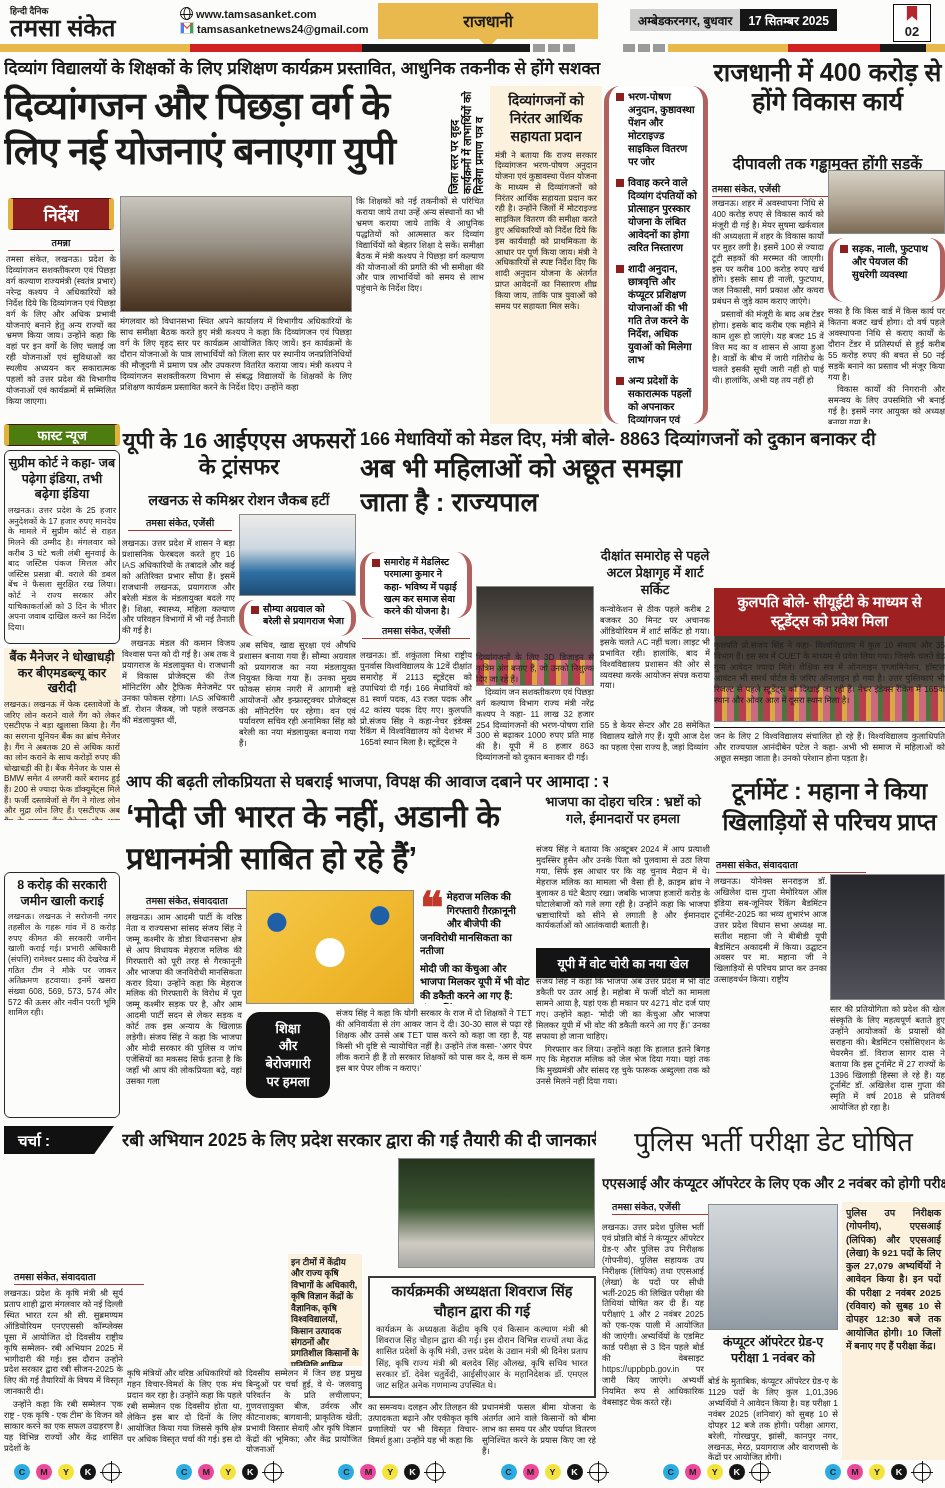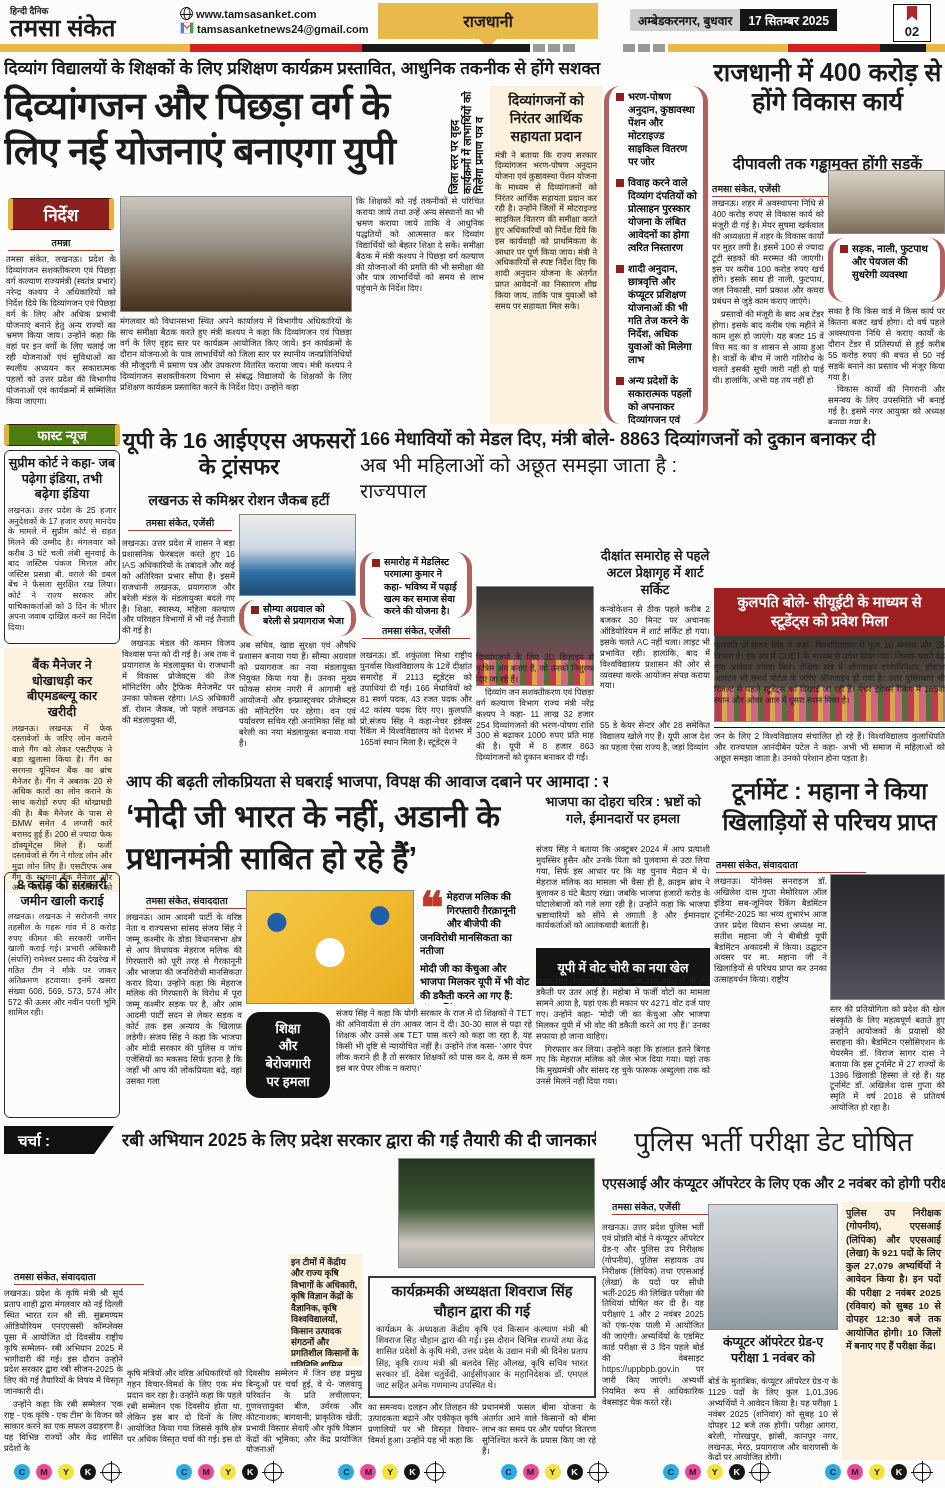--- a/index.html
+++ b/index.html
@@ -51,21 +51,21 @@
   .cbar span{height:8px;display:block}
   .badge{display:flex;align-items:center;justify-content:center;color:#fff;font-weight:700;background:#8e1f1f;
       border-left:5px solid #e3b23c;border-right:5px solid #e3b23c;border-top:1px solid #4d0f0f;border-bottom:1px solid #4d0f0f;border-radius:3px}
   .box-border{border:1.5px solid #2a2a2a;border-radius:6px}
   .hrule{border-top:1.5px solid #111}
   .quote-mark{color:#c0392b;font-size:44px;line-height:.8;font-family:"DejaVu Serif",serif;font-weight:700}
   .quote-text{font-weight:700;font-size:10px;line-height:1.35;color:#101010;text-align:left}
   .h-lead{font-size:38px;line-height:1.18;font-weight:700;letter-spacing:-1px}
   .h-dev{font-size:25px;line-height:1.15;font-weight:700}
   .h-ias{font-size:22px;line-height:1.2;font-weight:700}
-  .h-conv{font-size:20px;line-height:1.3;font-weight:400}
+  .h-conv{font-size:26px;line-height:1.3;font-weight:700}
   .h-modi{font-size:31px;line-height:1.35;font-weight:700}
   .h-tour{font-size:23px;line-height:1.35;font-weight:700}
   .h-agri{font-size:28px;line-height:1.35;font-weight:700}
   .h-police{font-size:27px;line-height:1.2;font-weight:400}
   .kicker{font-size:17px;font-weight:700}
   .fast-title{font-size:12.5px;font-weight:700;text-align:center;line-height:1.25;margin:2px 0 3px}
   .subbox-title{font-size:14px;font-weight:700;text-align:center;line-height:1.3;margin-bottom:4px}
   .tag-black{background:#111;color:#fff;font-weight:700;display:flex;align-items:center;padding:0 14px;font-size:15px;
       clip-path:polygon(0 0,100% 0,82% 100%,0 100%)}
   .regmark{width:16px;height:16px;border:1.2px solid #111;border-radius:50%;position:relative}
@@ -150,21 +150,21 @@
   <div class="abs clip bodytxt" style="left:828px;top:306px;width:117px;height:118px">
     <p class="noind">सका है कि किस वार्ड में किस कार्य पर कितना बजट खर्च होगा। दो वर्ष पहले अवस्थापना निधि से कराए कार्यों के दौरान टेंडर में प्रतिस्पर्धा से हुई करीब 55 करोड़ रुपए की बचत से 50 नई सड़कें बनाने का प्रस्ताव भी मंजूर किया गया है।</p>
     <p>विकास कार्यों की निगरानी और समन्वय के लिए उपसमिति भी बनाई गई है। इसमें नगर आयुक्त को अध्यक्ष बनाया गया है।</p>
   </div>
 
   <div class="abs badge" style="left:4px;top:424px;width:116px;height:22px;font-size:13px;background:#4d7c0f">फास्ट न्यूज</div>
   <div class="abs clip box-border" style="left:4px;top:450px;width:116px;height:194px;padding:3px">
     <div class="fast-title">सुप्रीम कोर्ट ने कहा- जब पढ़ेगा इंडिया, तभी बढ़ेगा इंडिया</div>
     <div class="bodytxt" style="font-size:8.2px">लखनऊ। उत्तर प्रदेश के 25 हजार अनुदेशकों के 17 हजार रुपए मानदेय के मामले में सुप्रीम कोर्ट से राहत मिलने की उम्मीद है। मंगलवार को करीब 3 घंटे चली लंबी सुनवाई के बाद जस्टिस पंकज मित्तल और जस्टिस प्रसन्ना बी. वराले की डबल बेंच ने फैसला सुरक्षित रख लिया। कोर्ट ने राज्य सरकार और याचिकाकर्ताओं को 3 दिन के भीतर अपना जवाब दाखिल करने का निर्देश दिया।</div>
   </div>
-  <div class="abs clip cream" style="left:4px;top:648px;width:116px;height:244px;padding:8px">
+  <div class="abs clip cream" style="left:4px;top:648px;width:116px;height:172px;padding:0">
     <div class="fast-title">बैंक मैनेजर ने धोखाधड़ी कर बीएमडब्ल्यू कार खरीदी</div>
     <div class="bodytxt" style="font-size:8.2px">लखनऊ। लखनऊ में फेक दस्तावेजों के जरिए लोन कराने वाले गैंग को लेकर एसटीएफ ने बड़ा खुलासा किया है। गैंग का सरगना यूनियन बैंक का ब्रांच मैनेजर है। गैंग ने अबतक 20 से अधिक कारों का लोन कराने के साथ करोड़ों रुपए की धोखाधड़ी की है। बैंक मैनेजर के पास से BMW समेत 4 लग्जरी कारें बरामद हुई हैं। 200 से ज्यादा फेक डॉक्यूमेंट्स मिले हैं। फर्जी दस्तावेजों से गैंग ने गोल्ड लोन और मुद्रा लोन लिए हैं। एसटीएफ अब गैंग के सरगना बैंक मैनेजर और अन्य सदस्यों के संपत्तियों को खंगाल रही है।</div>
   </div>
   <div class="abs clip box-border" style="left:4px;top:872px;width:116px;height:246px;padding:3px">
     <div class="fast-title">8 करोड़ की सरकारी जमीन खाली कराई</div>
     <div class="bodytxt" style="font-size:8.2px">लखनऊ। लखनऊ ने सरोजनी नगर तहसील के गहरू गांव में 8 करोड़ रुपए कीमत की सरकारी जमीन खाली कराई गई। प्रभारी अधिकारी (संपत्ति) रामेश्वर प्रसाद की देखरेख में गठित टीम ने मौके पर जाकर अतिक्रमण हटवाया। इनमें खसरा संख्या 608, 569, 573, 574 और 572 की ऊसर और नवीन परती भूमि शामिल रही।</div>
   </div>
 
   <div class="abs clip h-ias center" style="left:122px;top:428px;width:234px;height:60px">यूपी के 16 आईएएस अफसरों के ट्रांसफर</div>
   <div class="abs clip center" style="left:122px;top:490px;width:234px;height:22px;font-size:14px;font-weight:700">लखनऊ से कमिश्नर रोशन जैकब हटीं</div>
@@ -197,21 +197,21 @@
   <div class="abs photo ph-conv flowers" style="left:714px;top:452px;width:231px;height:132px"></div>
   <div class="abs redbox center clip" style="left:714px;top:588px;width:231px;height:48px;font-size:14.5px;display:flex;align-items:center;justify-content:center;padding:0 6px;line-height:1.3">कुलपति बोले- सीयूईटी के माध्यम से स्टूडेंट्स को प्रवेश मिला</div>
   <div class="abs clip bodytxt" style="left:714px;top:640px;width:231px;height:84px">कुलपति प्रो.संजय सिंह ने कहा- विश्वविद्यालय में कुल 10 संकाय और 35 विभाग हैं। इस सत्र में CUET के माध्यम से प्रवेश लिया गया। जिसके चलते डेढ़ गुना आवेदन ज्यादा मिले। शैक्षिक सत्र में ऑनलाइन एग्जामिनेशन, हॉस्टल आवंटन भी समर्थ पोर्टल के जरिए ऑनलाइन हो गया है। उत्तर पुस्तिकाएं भी रिजल्ट से पहले स्टूडेंट्स को दिखाई जा रही हैं। नेचर इंडेक्स रैंकिंग में 165वां स्थान और ओवर आल में दूसरा स्थान मिला है।</div>
   <div class="abs hrule" style="left:714px;top:727px;width:231px;height:0"></div>
   <div class="abs clip bodytxt" style="left:714px;top:731px;width:231px;height:44px">जन के लिए 2 विश्वविद्यालय संचालित हो रहे हैं। विश्वविद्यालय कुलाधिपति और राज्यपाल आनंदीबेन पटेल ने कहा- अभी भी समाज में महिलाओं को अछूत समझा जाता है। उनको परेशान होना पड़ता है।</div>
 
   <div class="abs clip nowrap" style="left:126px;top:770px;width:482px;height:24px;font-size:16px;font-weight:700">आप की बढ़ती लोकप्रियता से घबराई भाजपा, विपक्ष की आवाज दबाने पर आमादा : संजय सिंह</div>
   <div class="abs clip h-modi" style="left:126px;top:796px;width:404px;height:96px">‘मोदी जी भारत के नहीं, अडानी के प्रधानमंत्री साबित हो रहे हैं’</div>
   <div class="abs clip center" style="left:536px;top:794px;width:174px;height:48px;font-size:13px;font-weight:700;line-height:1.3">भाजपा का दोहरा चरित्र : भ्रष्टों को गले, ईमानदारों पर हमला</div>
   <div class="abs clip bodytxt" style="left:536px;top:844px;width:174px;height:100px">संजय सिंह ने बताया कि अक्टूबर 2024 में आप प्रत्याशी मुदस्सिर हुसैन और उनके पिता को पुलवामा से उठा लिया गया, सिर्फ इस आधार पर कि वह चुनाव मैदान में थे। मेहराज मलिक का मामला भी वैसा ही है, क्राइम ब्रांच ने बुलाकर 8 घंटे बैठाए रखा। जबकि भाजपा हजारों करोड़ के घोटालेबाजों को गले लगा रही है। उन्होंने कहा कि भाजपा भ्रष्टाचारियों को सीने से लगाती है और ईमानदार कार्यकर्ताओं को आतंकवादी बताती है।</div>
-  <div class="abs blackbox center clip" style="left:536px;top:948px;width:174px;height:38px;font-size:12.5px;display:flex;align-items:center;justify-content:center">यूपी में वोट चोरी का नया खेल</div>
+  <div class="abs blackbox center clip" style="left:536px;top:948px;width:174px;height:30px;font-size:12.5px;display:flex;align-items:center;justify-content:center">यूपी में वोट चोरी का नया खेल</div>
   <div class="abs clip bodytxt" style="left:536px;top:976px;width:174px;height:144px">
     <p class="noind">संजय सिंह ने कहा कि भाजपा अब उत्तर प्रदेश में भी वोट डकैती पर उतर आई है। महोबा में फर्जी वोटों का मामला सामने आया है, यहां एक ही मकान पर 4271 वोट दर्ज पाए गए। उन्होंने कहा- ‘मोदी जी का केंचुआ और भाजपा मिलकर यूपी में भी वोट की डकैती करने आ गए हैं।’ उनका सफाया हो जाना चाहिए।</p>
     <p>गिरफ्तार कर लिया। उन्होंने कहा कि हालात इतने बिगड़ गए कि मेहराज मलिक को जेल भेज दिया गया। यहां तक कि मुख्यमंत्री और सांसद रह चुके फारूक अब्दुल्ला तक को उनसे मिलने नहीं दिया गया।</p>
   </div>
   <div class="abs byline" style="left:146px;top:894px;width:170px">तमसा संकेत, संवाददाता</div>
   <div class="abs clip bodytxt" style="left:126px;top:912px;width:116px;height:208px">लखनऊ। आम आदमी पार्टी के वरिष्ठ नेता व राज्यसभा सांसद संजय सिंह ने जम्मू कश्मीर के डोडा विधानसभा क्षेत्र से आप विधायक मेहराज मलिक की गिरफ्तारी को पूरी तरह से गैरकानूनी और भाजपा की जनविरोधी मानसिकता करार दिया। उन्होंने कहा कि मेहराज मलिक की गिरफ्तारी के विरोध में पूरा जम्मू कश्मीर सड़क पर है, और आम आदमी पार्टी सदन से लेकर सड़क व कोर्ट तक इस अन्याय के खिलाफ़ लड़ेगी। संजय सिंह ने कहा कि भाजपा और मोदी सरकार की पुलिस व जांच एजेंसियों का मकसद सिर्फ इतना है कि जहाँ भी आप की लोकप्रियता बढ़े, वहां उसका गला</div>
   <div class="abs photo ph-aap" style="left:246px;top:890px;width:168px;height:114px"></div>
   <div class="abs clip" style="left:420px;top:890px;width:112px;height:114px">
     <span class="quote-mark" style="float:left;margin-right:3px">❝</span>
     <div class="quote-text">मेहराज मलिक की गिरफ्तारी ग़ैरक़ानूनी और बीजेपी की जनविरोधी मानसिकता का नतीजा</div>

